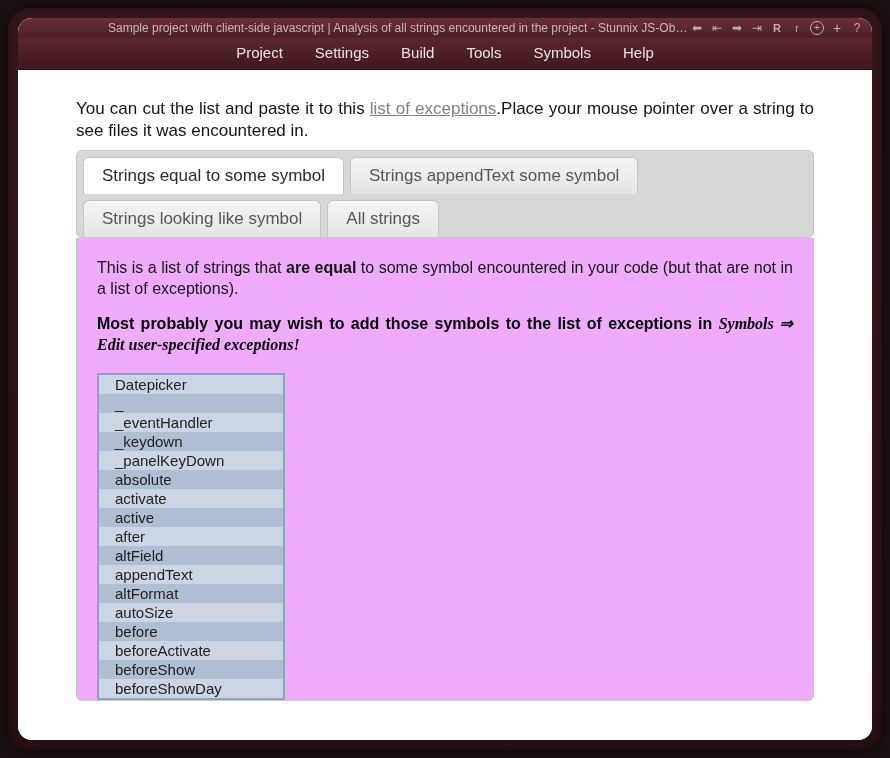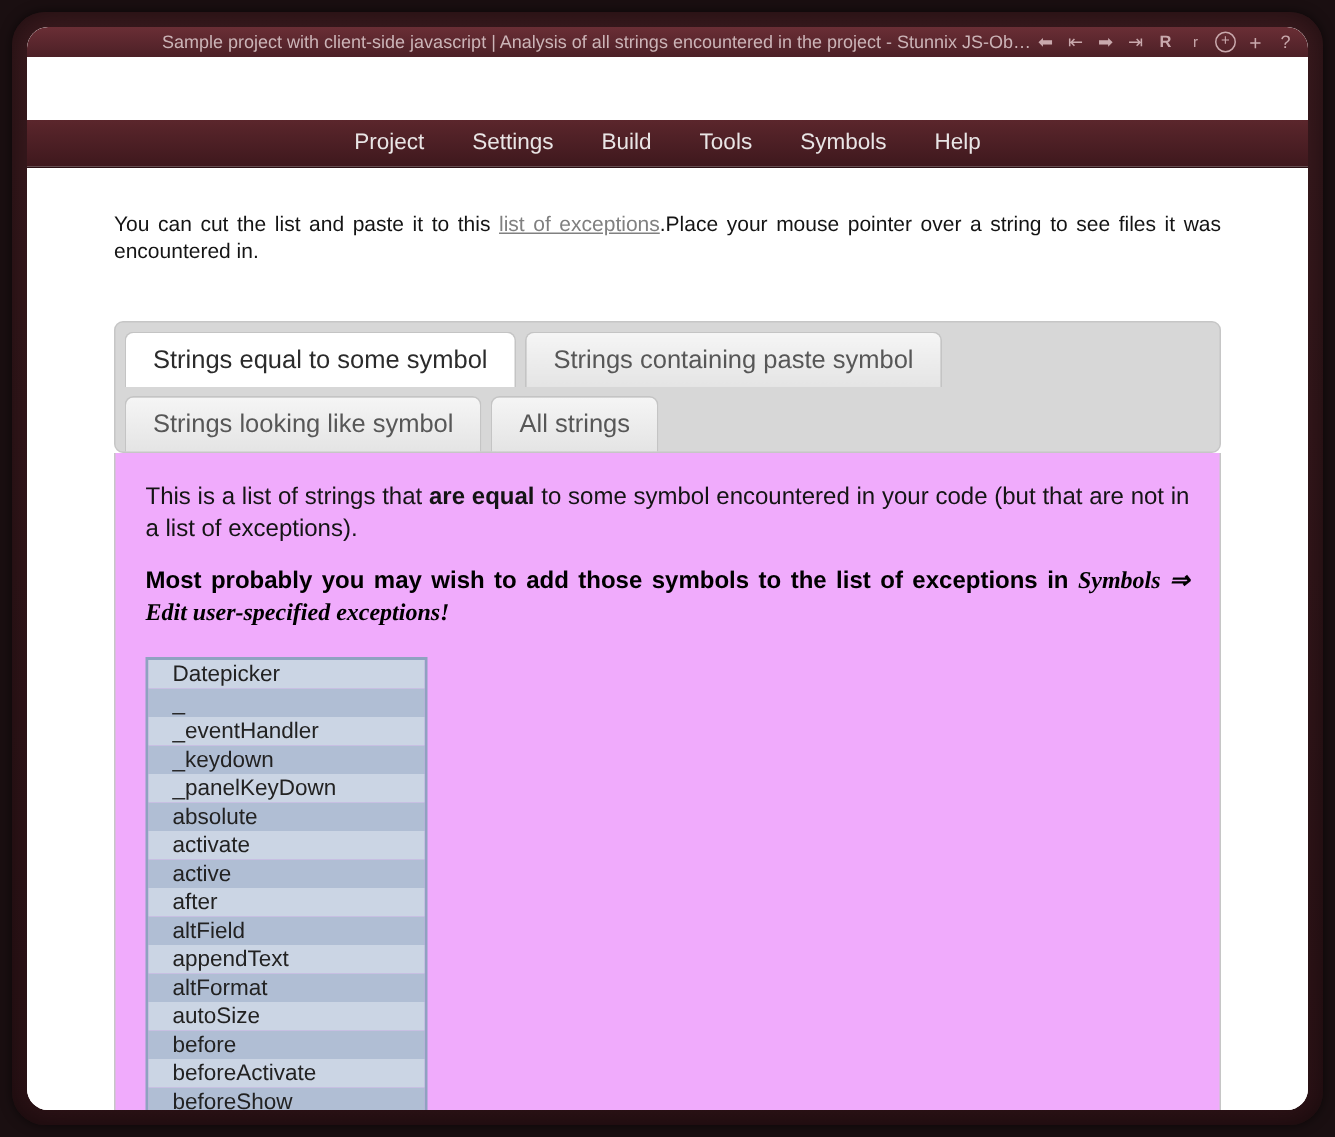--- a/index.html
+++ b/index.html
@@ -40,39 +40,38 @@
 .titlebar-text { flex: 1; white-space: nowrap; overflow: hidden; text-overflow: ellipsis; }
 .titlebar-icons { display: flex; gap: 6px; align-items: center; color: #c9a9ad; font-size: 12px; }
 .titlebar-icons span { display:inline-flex; align-items:center; justify-content:center; width:14px; height:14px; }
 .menubar {
   background: linear-gradient(#5b262c, #3e181d);
   display: flex;
   justify-content: center;
   gap: 32px;
   padding: 6px 12px 8px;
   border-bottom: 1px solid #2a1014;
-  margin-top: 42px;
 }
 .menu-item {
   color: #e9e5e5;
   font-size: 15px;
   cursor: pointer;
 }
 .content {
   background: #fff;
   padding: 28px 58px 0;
   flex: 1;
   overflow: hidden;
 }
 .intro {
   color: #141414;
-  font-size: 14px;
+  font-size: 17px;
   text-align: justify;
   line-height: 1.3;
-  margin-bottom: 38px;
+  margin-bottom: 8px;
 }
 .intro a { color: #808080; text-decoration: underline; }
 .tab-wrap {
   border: 1px solid #c6c6c6;
   border-radius: 6px;
   background: #d7d7d7;
   padding: 6px 6px 0;
   display: flex;
   flex-wrap: wrap;
   gap: 6px;
@@ -158,21 +157,21 @@
     </div>
 
     <div class="content">
 
       <p class="intro">
         <span>You can cut the list and paste it to this </span><a href="#">list of exceptions</a><span>.Place your mouse pointer over a string to see files it was encountered in.</span>
       </p>
 
       <div class="tab-wrap">
         <div class="tab active">Strings equal to some symbol</div>
-        <div class="tab">Strings containing paste symbol</div>
+        <div class="tab">Strings appendText some symbol</div>
         <div class="tab">Strings looking like symbol</div>
         <div class="tab">All strings</div>
       </div>
 
       <div class="tab-panel">
         <p class="desc">
           <span>This is a list of strings that </span><span class="bold">are equal</span><span> to some symbol encountered in your code (but that are not in a list of exceptions).</span>
         </p>
         <p class="advice">
           <span>Most probably you may wish to add those symbols to the list of exceptions in </span><span class="menupath">Symbols ⇒ Edit user-specified exceptions!</span>

